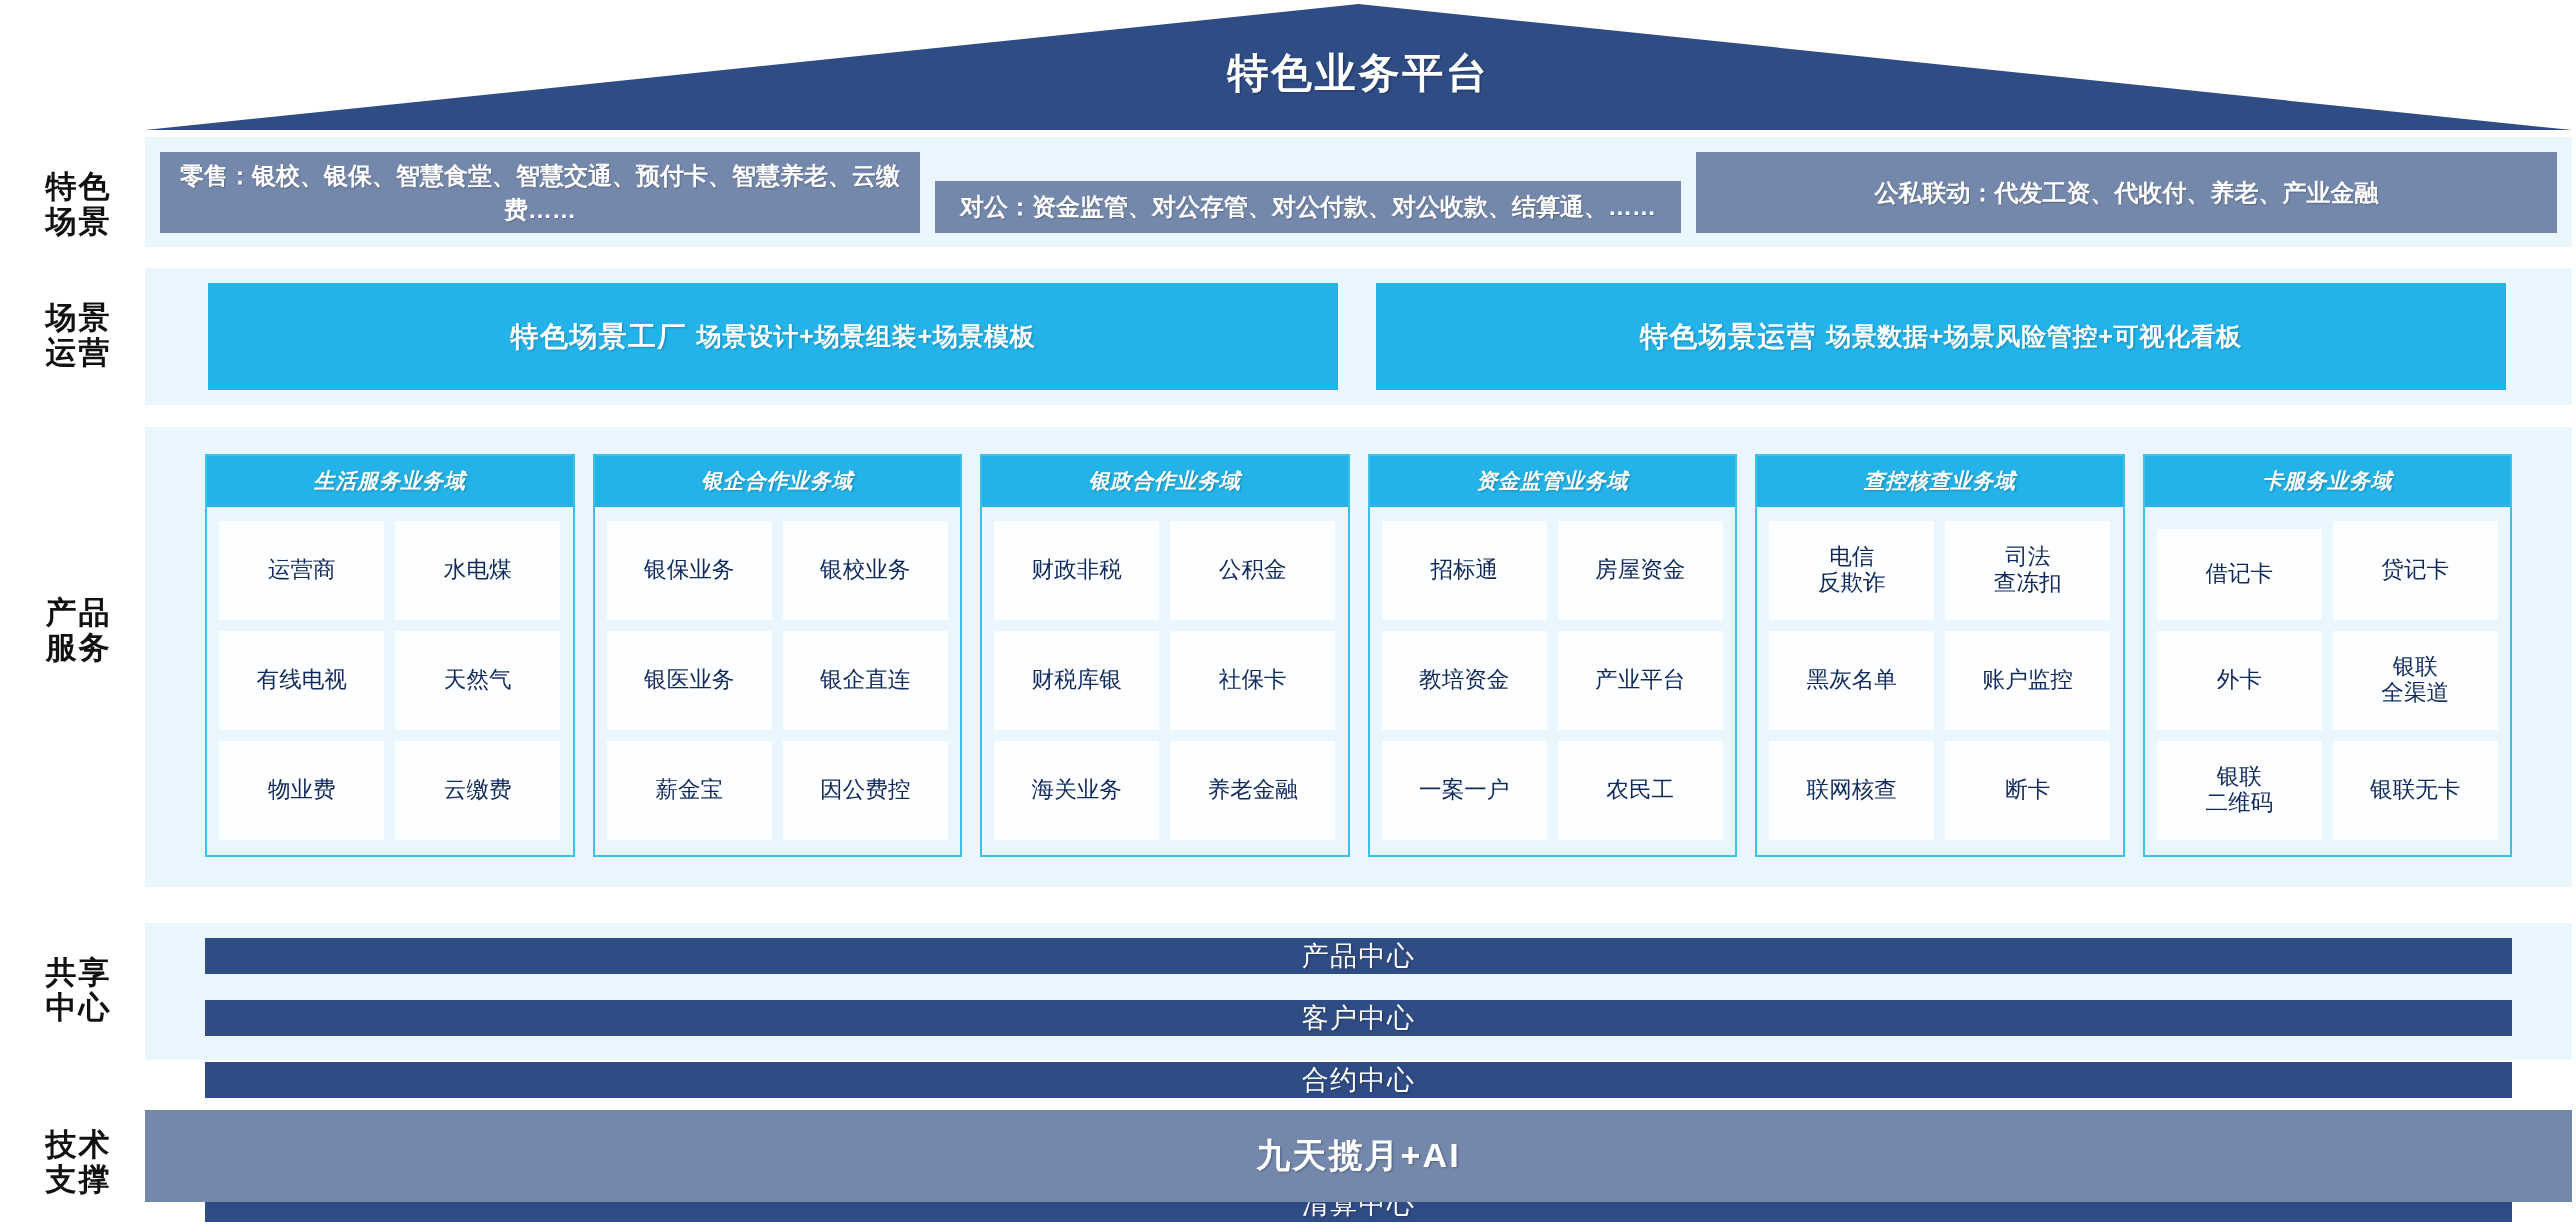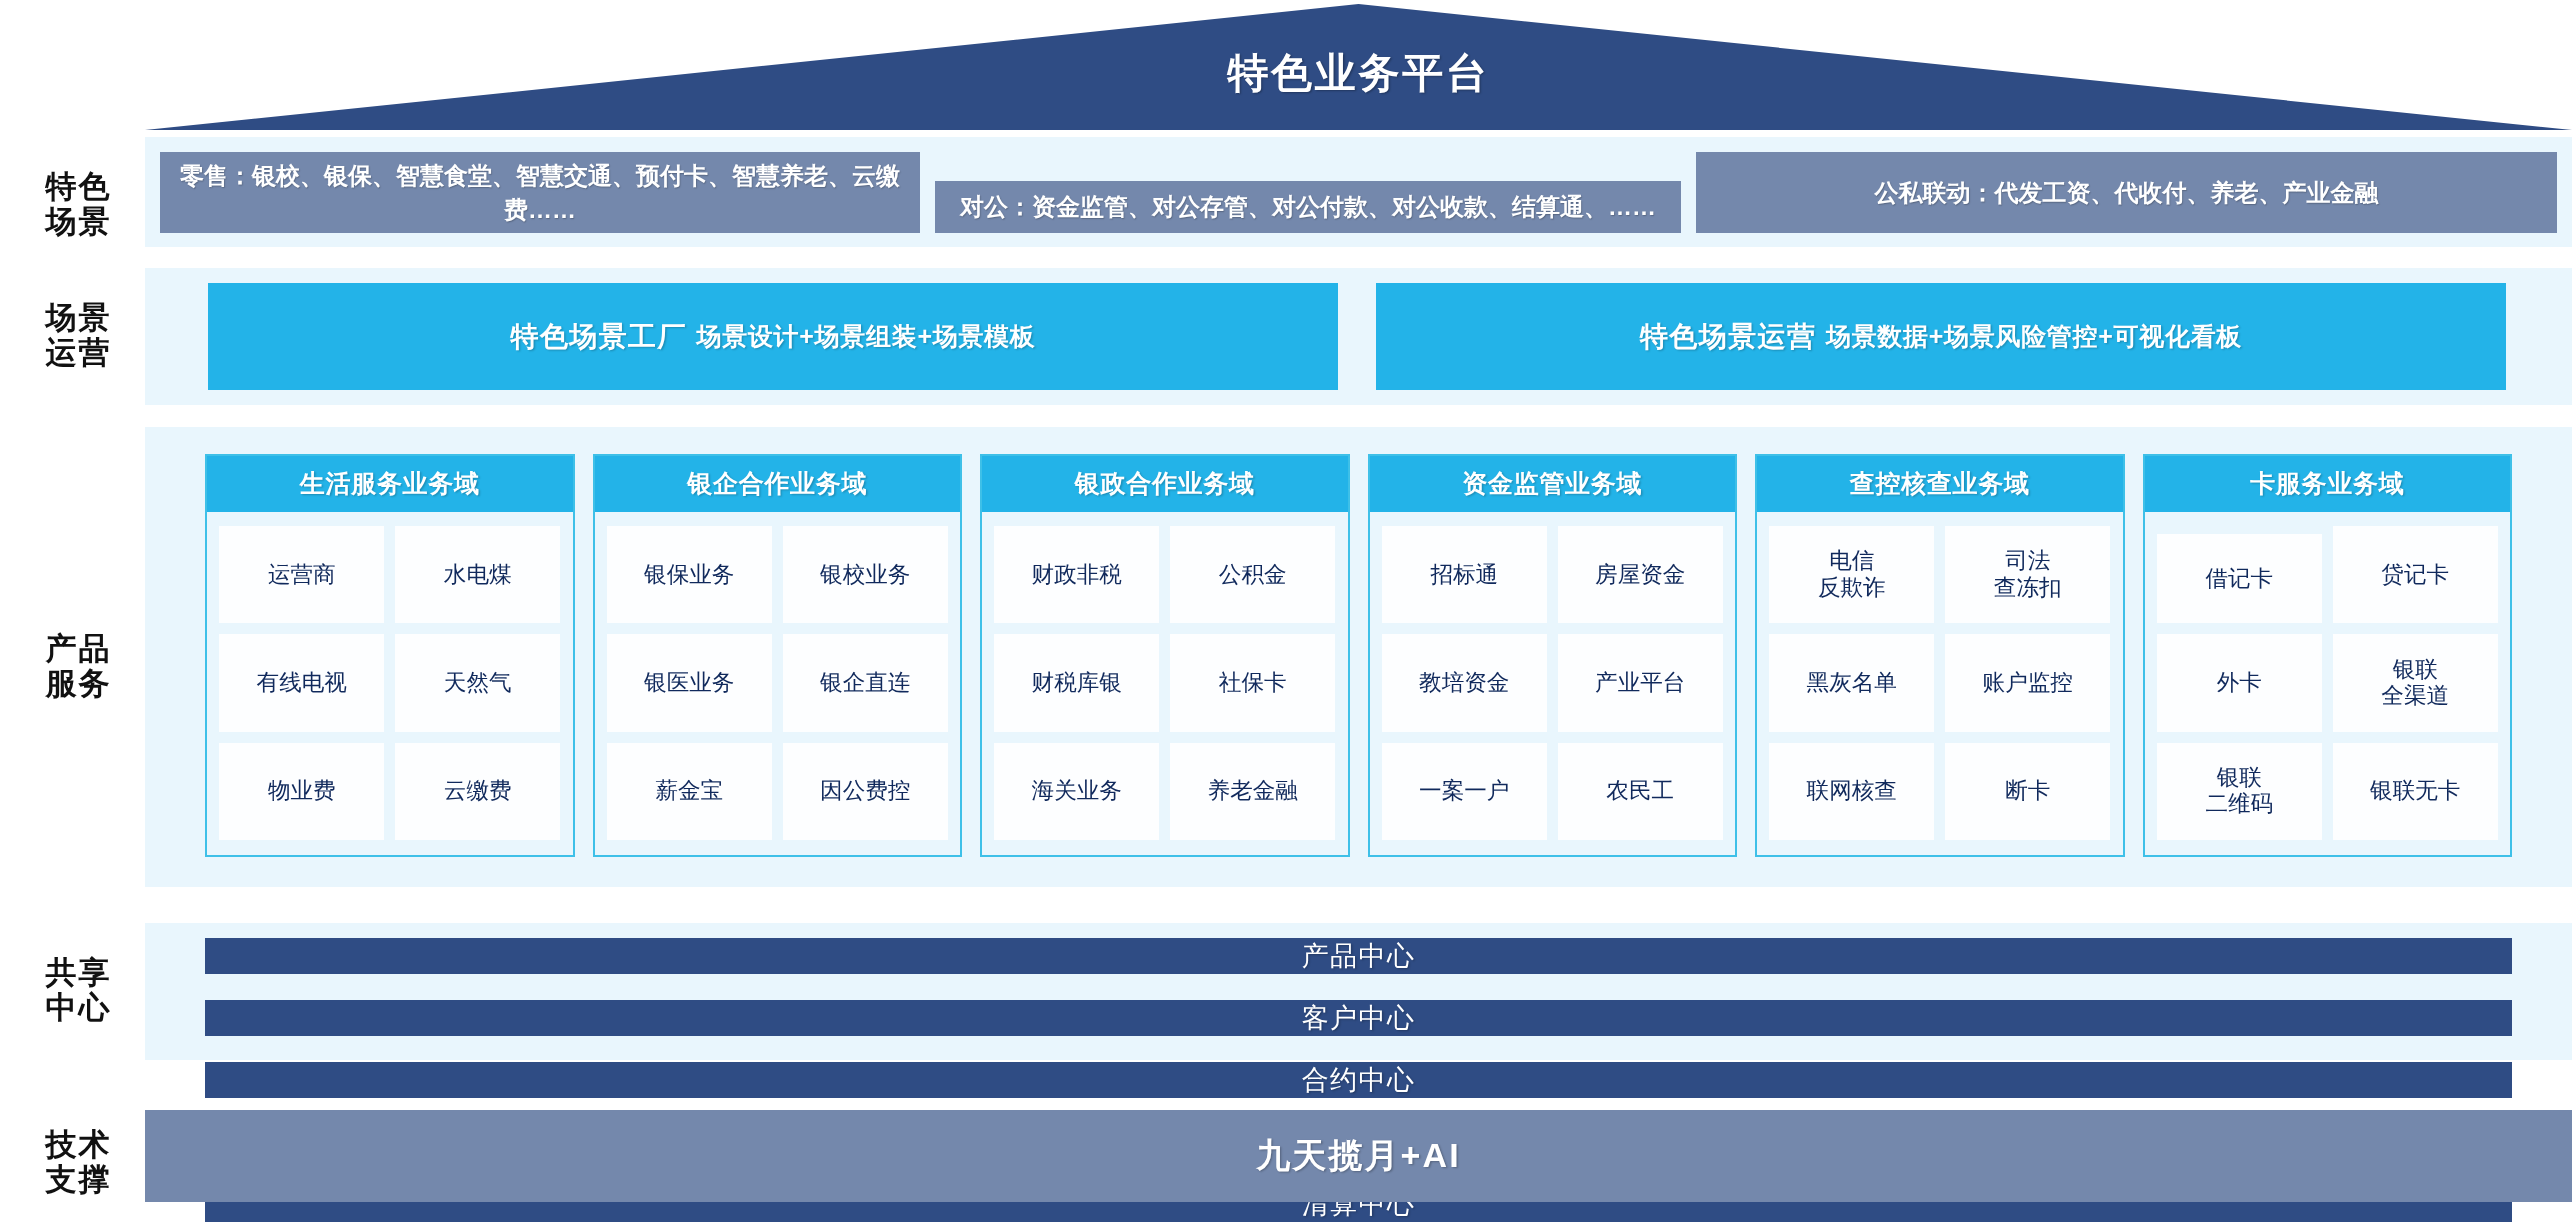--- a/index.html
+++ b/index.html
@@ -94,26 +94,27 @@
   }
   .domain-card {
     flex: 1 1 0;
     display: flex; flex-direction: column;
     background: #E9F6FD;
     border: 2.1px solid #3EC0E8;
   }
   .domain-head {
     background: #23B3E8;
     color: #fff;
-    font-size: 25px;
+    font-size: 21px;
     font-weight: bold;
     letter-spacing: 0.7px;
     text-align: center;
     padding: 11px 2.7px 12.3px 2.7px;
     text-shadow: 1.4px 1.4px 2.1px rgba(0,0,0,.22);
+    font-style: italic;
   }
   .domain-grid {
     flex: 1 1 auto;
     display: grid;
     grid-template-columns: 1fr 1fr;
     grid-template-rows: 1fr 1fr 1fr;
     gap: 11px 11px;
     padding: 13.7px 12.3px 15px 12.3px;
   }
   .cell {
@@ -185,21 +186,21 @@
         <div class="ops-title">特色场景工厂</div>
         <div class="ops-sub">场景设计+场景组装+场景模板</div>
       </div>
       <div class="ops-box">
         <div class="ops-title">特色场景运营</div>
         <div class="ops-sub">场景数据+场景风险管控+可视化看板</div>
       </div>
     </div>
   </div>
 
-  <div class="rowlabel" style="top: 632px; white-space: pre-line;">产品
+  <div class="rowlabel" style="top: 596px; white-space: pre-line;">产品
 服务</div>
   <div class="band" id="band-prod">
     <div class="prod-row">
 
       <div class="domain-card">
         <div class="domain-head">生活服务业务域</div>
         <div class="domain-grid">
           <div class="cell" style="white-space: pre-line;">运营商</div>
           <div class="cell" style="white-space: pre-line;">水电煤</div>
           <div class="cell" style="white-space: pre-line;">有线电视</div>

